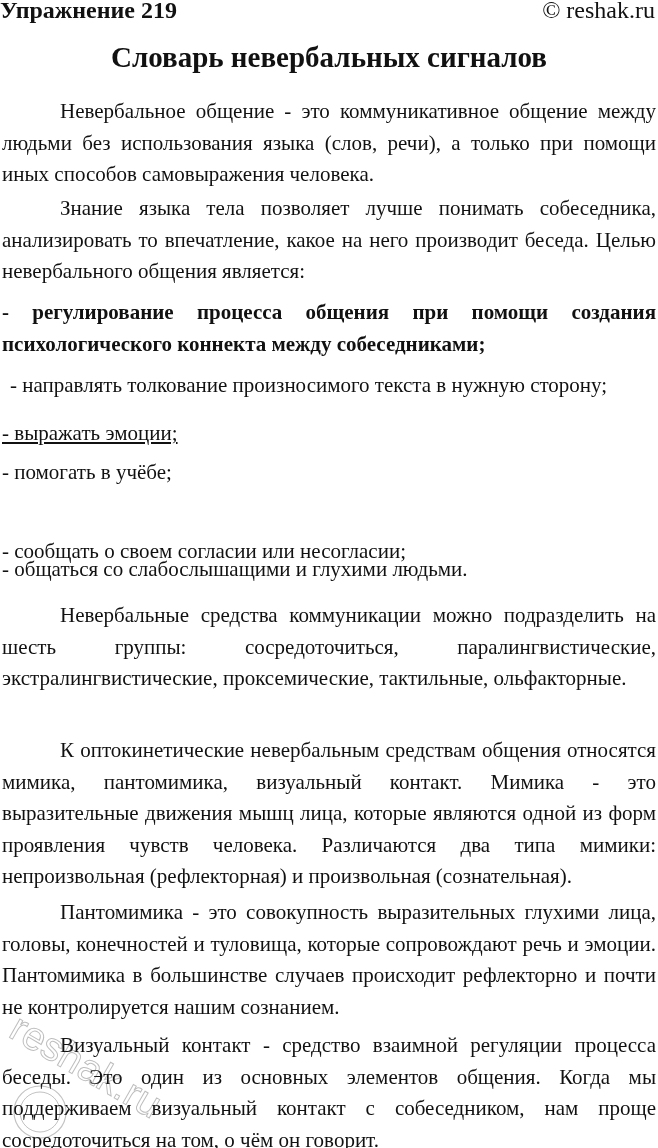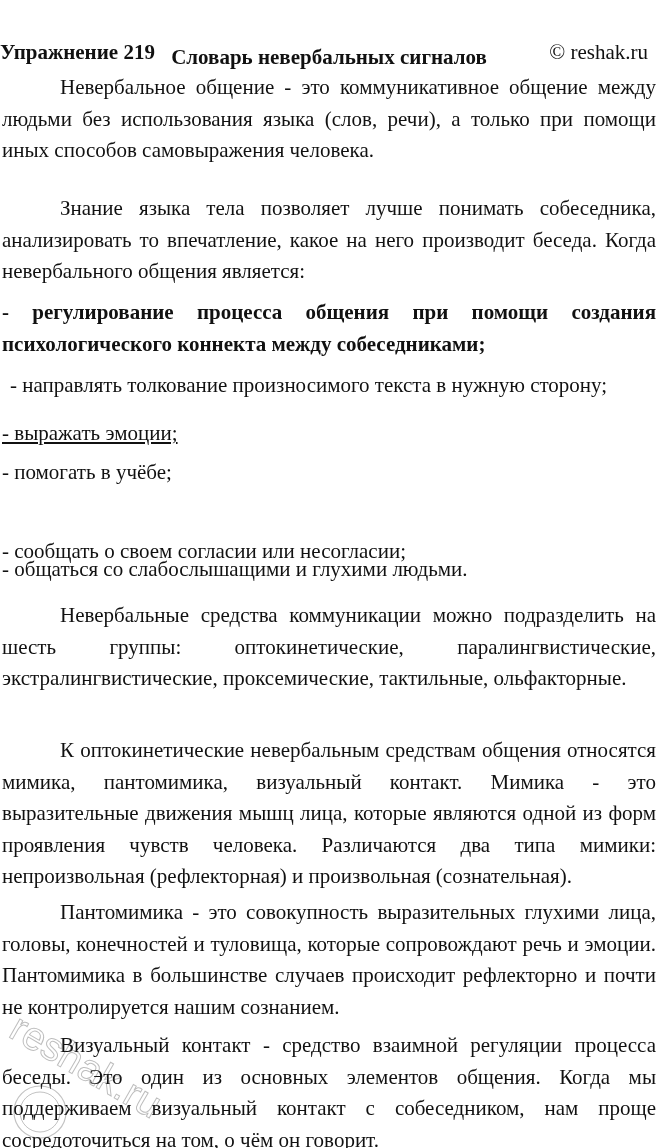--- a/index.html
+++ b/index.html
@@ -2,28 +2,28 @@
 <html><head>
 <meta charset="utf-8">
 <style>
   html, body { margin: 0; padding: 0; background: #ffffff; }
   body {
     width: 658px; height: 1148px; overflow: hidden; position: relative;
     font-family: "Liberation Serif", "DejaVu Serif", serif;
     color: #111;
   }
   .header {
-    position: absolute; top: 0; left: 0; right: 7px; height: 26px;
-    font-size: 21px; line-height: 24px; margin-top: 42px;
+    position: absolute; top: 0; left: 0; right: 0; height: 26px;
+    font-size: 24px; line-height: 24px;
   }
   .ex-title { position: absolute; left: 0; top: -2px; font-weight: bold; }
   .copyright { position: absolute; right: 3px; top: -2px; }
   .doc-title {
     position: absolute; top: 44px; left: 0; right: 0; text-align: center;
-    font-weight: bold; font-size: 21px; line-height: 26px;
+    font-weight: bold; font-size: 29px; line-height: 26px;
   }
   .p {
     position: absolute; left: 2px; width: 654px;
     font-size: 21px; line-height: 31.5px; text-align: justify;
     text-align-last: left;
   }
   .indent { text-indent: 58px; }
   .watermark {
     position: absolute; left: 2px; top: 1000px; width: 175px; height: 140px;
     pointer-events: none;
@@ -32,29 +32,29 @@
 </head>
 <body>
 
 <div class="header">
   <span class="ex-title">Упражнение 219</span>
   <span class="copyright">© reshak.ru</span>
 </div>
 
 <div class="doc-title">Словарь невербальных сигналов</div>
 
-<div class="p indent" style="top:72px;">Невербальное общение - это коммуникативное общение между людьми без использования языка (слов, речи), а только при помощи иных способов самовыражения человека.</div>
-<div class="p indent" style="top:193px;">Знание языка тела позволяет лучше понимать собеседника, анализировать то впечатление, какое на него производит беседа. Когда невербального общения является:</div>
+<div class="p indent" style="top:96px;">Невербальное общение - это коммуникативное общение между людьми без использования языка (слов, речи), а только при помощи иных способов самовыражения человека.</div>
+<div class="p indent" style="top:193px;">Знание языка тела позволяет лучше понимать собеседника, анализировать то впечатление, какое на него производит беседа. Целью невербального общения является:</div>
 <div class="p" style="top:297px;font-weight:bold;">- регулирование процесса общения при помощи создания психологического коннекта между собеседниками;</div>
 <div class="p" style="top:370px;margin-left:8px;">- направлять толкование произносимого текста в нужную сторону;</div>
 <div class="p" style="top:418px;text-decoration:underline;">- выражать эмоции;</div>
 <div class="p" style="top:457px;">- помогать в учёбе;</div>
 <div class="p" style="top:536px;">- сообщать о своем согласии или несогласии;</div>
 <div class="p" style="top:554px;">- общаться со слабослышащими и глухими людьми.</div>
-<div class="p indent" style="top:600px;">Невербальные средства коммуникации можно подразделить на шесть группы: оптокинетические, паралингвистические, экстралингвистические, проксемические, тактильные, ольфакторные.</div>
+<div class="p indent" style="top:600px;">Невербальные средства коммуникации можно подразделить на шесть группы: сосредоточиться, паралингвистические, экстралингвистические, проксемические, тактильные, ольфакторные.</div>
 <div class="p indent" style="top:735px;">К оптокинетические невербальным средствам общения относятся мимика, пантомимика, визуальный контакт. Мимика - это выразительные движения мышц лица, которые являются одной из форм проявления чувств человека. Различаются два типа мимики: непроизвольная (рефлекторная) и произвольная (сознательная).</div>
 <div class="p indent" style="top:897px;">Пантомимика - это совокупность выразительных глухими лица, головы, конечностей и туловища, которые сопровождают речь и эмоции. Пантомимика в большинстве случаев происходит рефлекторно и почти не контролируется нашим сознанием.</div>
 <div class="p indent" style="top:1030px;">Визуальный контакт - средство взаимной регуляции процесса беседы. Это один из основных элементов общения. Когда мы поддерживаем визуальный контакт с собеседником, нам проще сосредоточиться на том, о чём он говорит.</div>
 
 <svg class="watermark" viewBox="0 0 175 140">
   <g transform="translate(20,10) rotate(30)" opacity="0.35" fill="none" stroke="#444" stroke-width="1">
     <text x="0" y="30" font-size="40" font-family="Liberation Sans, sans-serif">reshak.ru</text>
   </g>
   <circle cx="38" cy="112" r="26" fill="none" stroke="#666" stroke-width="1.2" opacity="0.4"></circle>
   <circle cx="38" cy="112" r="20" fill="none" stroke="#666" stroke-width="1" opacity="0.4"></circle>

